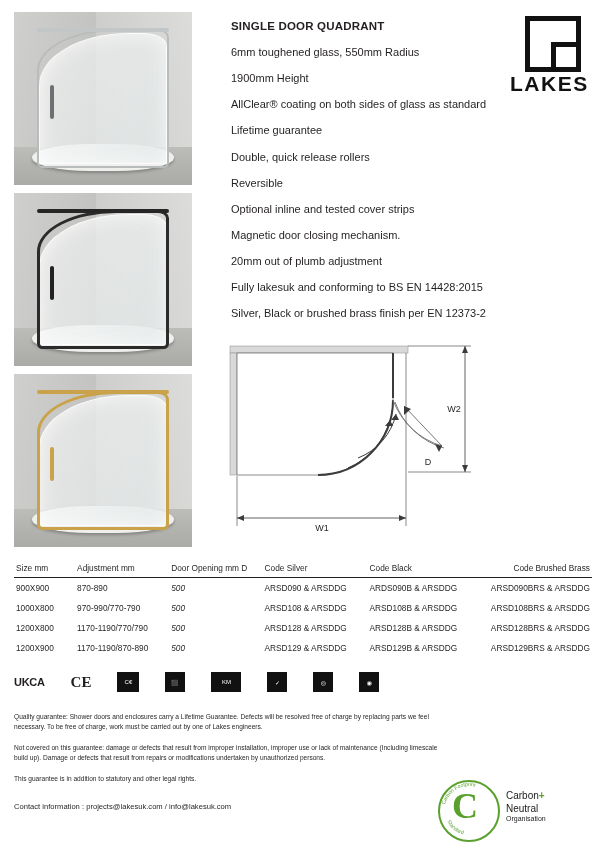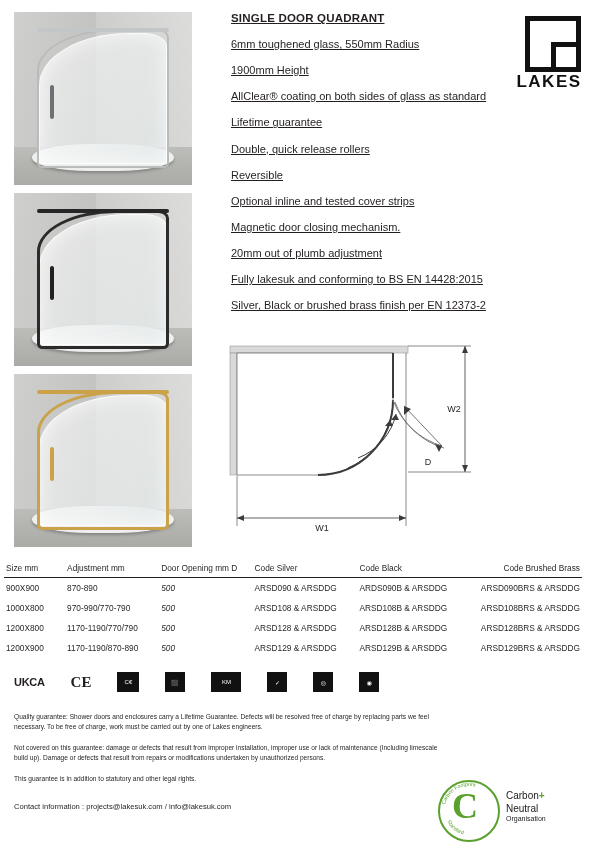--- a/index.html
+++ b/index.html
@@ -47,38 +47,38 @@
   .handle { position:absolute; left:20%; top:42%; width:4px; height:34px;
             background:#6d7173; border-radius:2px; }
   .handle.dark { background:#222; }
   .handle.gold { background:#c9a24a; }
   .railtop { position:absolute; left:13%; top:9%; width:74%; height:4px;
              background:#c3c6c7; border-radius:2px; }
   .railtop.dark { background:#262626; }
   .railtop.gold { background:#c9a24a; }
 
   
-  .spec { position:absolute; left:231px; top:12px; width:300px;text-decoration:underline; }
+  .spec { position:absolute; left:231px; top:20px; width:300px; }
   .spec h1 { font-size:11.5px; font-weight:bold; margin:0 0 14px 0; letter-spacing:.2px; }
   .spec p { font-size:11px; margin:0 0 13.5px 0; line-height:1.15; }
 
   
   .logo { position:absolute; right:18px; top:16px; width:78px; text-align:center; }
   .logo .mark { width:48px; height:48px; margin:0 auto; position:relative; }
   .logo .mark:before { content:""; position:absolute; left:0; top:0;
       width:46px; height:46px; border:5px solid #111; }
   .logo .mark:after { content:""; position:absolute; right:-3px; bottom:-3px;
       width:20px; height:20px; background:#fff; border-left:5px solid #111; border-top:5px solid #111;}
-  .logo .word { font-size:17px; font-weight:bold; letter-spacing:1.5px; margin-top:8px; color:#111; }
+  .logo .word { font-size:21px; font-weight:bold; letter-spacing:1.5px; margin-top:8px; color:#111; }
 
   
   .drawing { position:absolute; left:228px; top:340px; width:360px; height:205px; }
 
   
-  .tablewrap { position:absolute; left:4px; top:558px; width:578px; }
+  .tablewrap { position:absolute; left:14px; top:558px; width:578px; }
   table { border-collapse:collapse; width:100%; font-size:8.3px; }
   thead td { font-weight:normal; }
   table td { padding:5px 2px; }
   .thead-row td { border-bottom:1px solid #231f20; padding-bottom:4px; }
   .c1 { width:62px; padding-left:2px; }
   .c2 { width:96px; }
   .c3 { width:96px; }
   .c4 { width:108px; text-align:left; }
   .c5 { width:110px; text-align:left; }
   .c6 { width:120px; text-align:right; }

